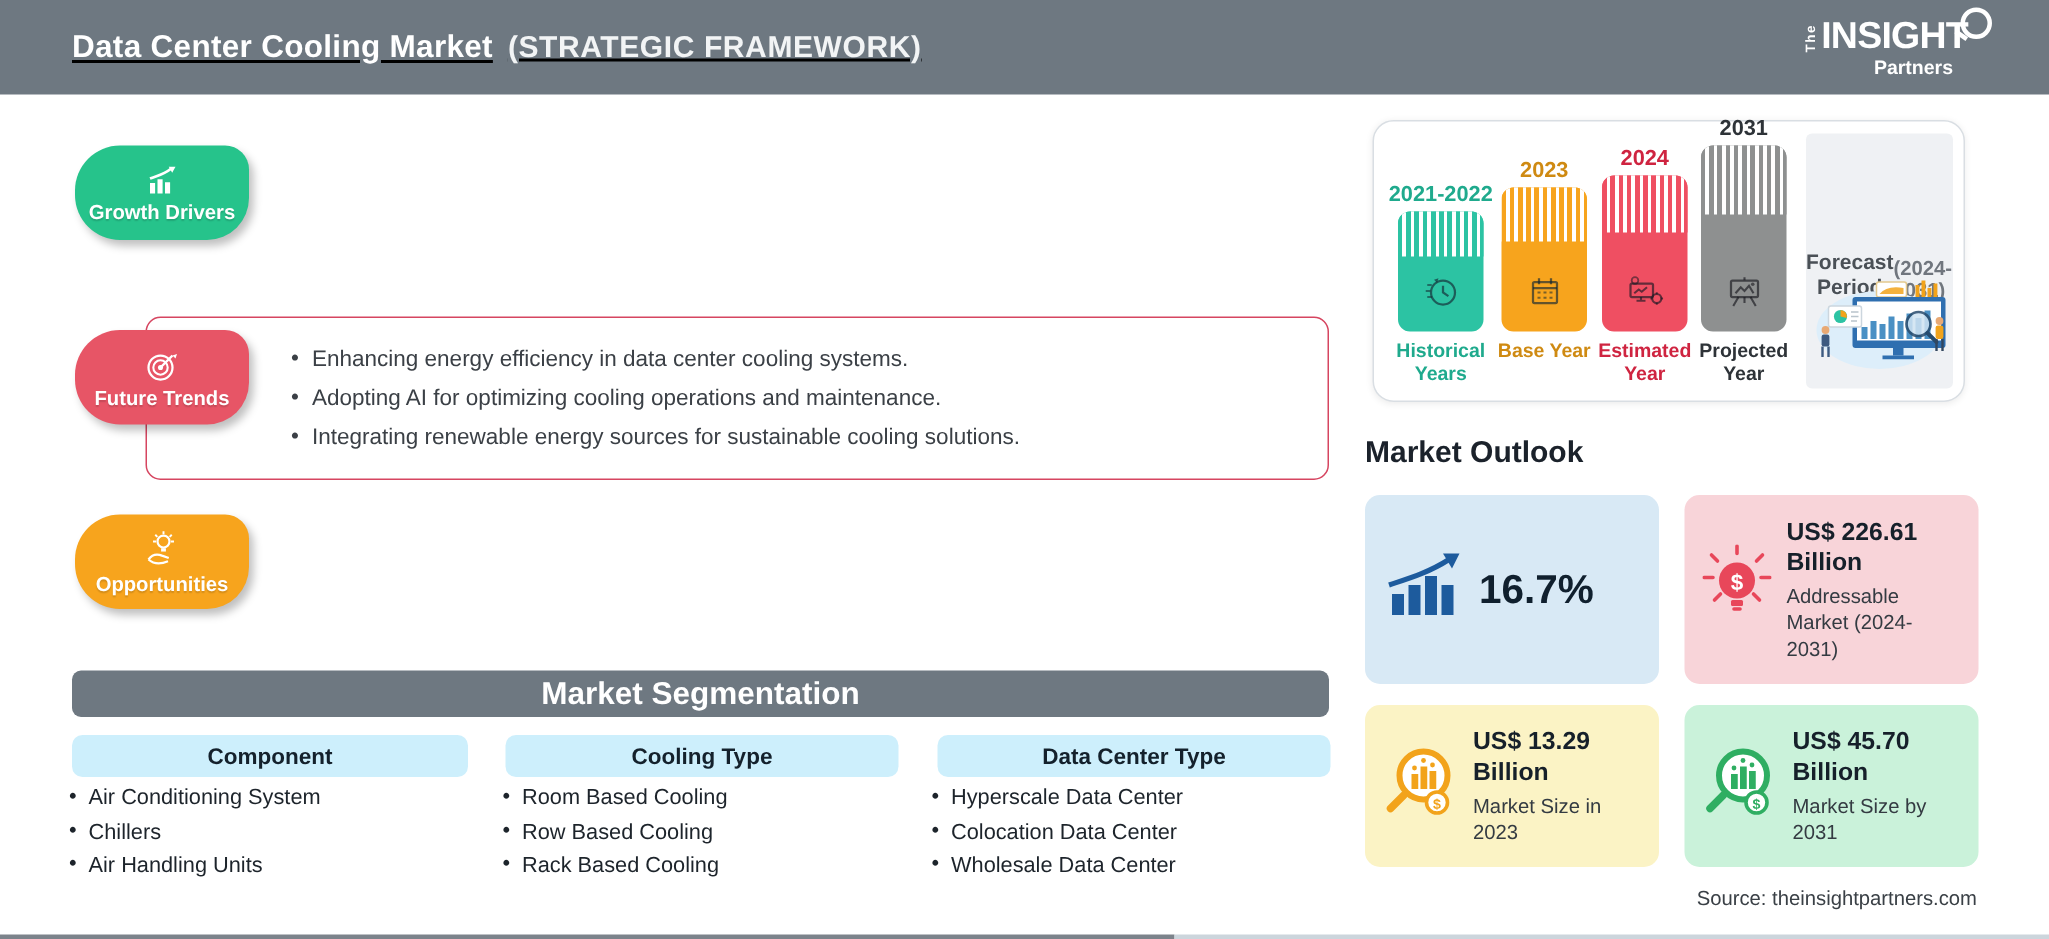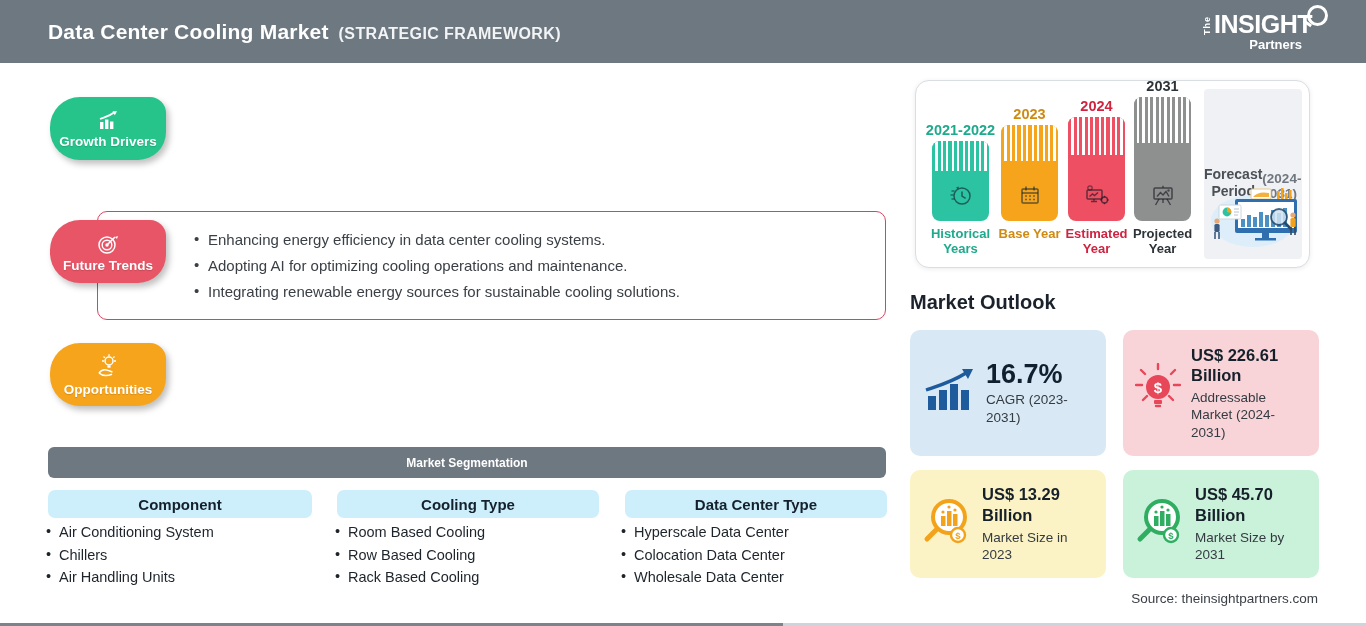--- a/index.html
+++ b/index.html
@@ -2,23 +2,23 @@
 <html><head>
 <meta charset="utf-8">
 <style>
   html,body{margin:0;padding:0;background:#fff;}
   #app{position:relative;width:1366px;height:626px;background:#ffffff;
        font-family:"Liberation Sans",sans-serif;overflow:hidden;}
 
   
   .header{position:absolute;left:0;top:0;width:1366px;height:63px;background:#6e7881;
           display:flex;align-items:center;justify-content:space-between;padding:0 48px;box-sizing:border-box;}
-  .header-titles{display:flex;align-items:baseline;gap:10px;}
+  .header-titles{display:flex;align-items:baseline;gap:10px;text-decoration:underline;}
   .header-title{color:#fff;font-size:21px;font-weight:bold;letter-spacing:.2px;}
-  .header-subtitle{color:#f2f4f5;font-size:16px;font-weight:600;letter-spacing:.4px;}
+  .header-subtitle{color:#f2f4f5;font-size:20px;font-weight:600;letter-spacing:.4px;}
   .logo{position:relative;display:flex;align-items:flex-start;color:#fff;margin-right:6px;}
   .logo-the{writing-mode:vertical-rl;transform:rotate(180deg);font-size:9px;font-weight:bold;
             letter-spacing:1px;margin-right:2px;margin-top:4px;}
   .logo-main{display:flex;flex-direction:column;align-items:flex-end;line-height:1;}
   .logo-insight{font-size:25px;font-weight:bold;letter-spacing:-.5px;}
   .logo-partners{font-size:13px;font-weight:bold;margin-top:1px;margin-right:10px;}
   .logo-ring{position:absolute;top:-7px;right:-16px;width:15px;height:15px;border:3px solid #fff;border-radius:50%;}
   .logo-ring::after{content:"";position:absolute;left:-7px;bottom:-2px;width:9px;height:3px;background:#fff;transform:rotate(35deg);}
 
   
@@ -36,21 +36,21 @@
          box-shadow:3px 4px 6px rgba(0,0,0,.25);z-index:2;}
   .badge-label{color:#fff;font-size:13.5px;font-weight:bold;text-shadow:0 1px 1px rgba(0,0,0,.15);}
   .badge-growth{top:97px;background:#26c38b;}
   .badge-trends{top:220px;background:#e75566;}
   .badge-opps{top:343px;background:#f7a41d;}
   .badge svg{display:block;}
 
   
   .seg-bar{position:absolute;left:48px;top:447px;width:838px;height:31px;background:#6e7881;border-radius:6px;
            display:flex;align-items:center;justify-content:center;}
-  .seg-bar-title{color:#fff;font-size:12px;font-weight:bold;}
+  .seg-bar-title{color:#fff;font-size:21px;font-weight:bold;}
   .seg-pill{position:absolute;top:490px;height:28px;background:#cdeffc;border-radius:7px;
             display:flex;align-items:center;justify-content:center;}
   .seg-pill-label{color:#14212c;font-size:15px;font-weight:bold;}
   .pill-component{left:48px;width:264px;}
   .pill-cooling{left:337px;width:262px;}
   .pill-dct{left:625px;width:262px;}
   .seg-list{position:absolute;top:524px;margin:0;padding:0;list-style:none;}
   .seg-list li{position:relative;font-size:14.5px;color:#1d242b;margin:0 0 6.5px 0;padding-left:13px;}
   .seg-list li::before{content:"•";position:absolute;left:0;top:-1px;color:#1d242b;}
   .list-component{left:46px;}
@@ -308,21 +308,20 @@
         <rect x="6" y="30" width="8" height="14" fill="#1d5b9d"></rect>
         <rect x="17" y="24" width="8" height="20" fill="#1d5b9d"></rect>
         <rect x="28" y="18" width="8" height="26" fill="#1d5b9d"></rect>
         <rect x="39" y="24" width="8" height="20" fill="#1d5b9d"></rect>
         <path d="M4 24 C16 20 30 16 44 7" stroke="#1d5b9d" stroke-width="3.4" fill="none"></path>
         <path d="M40 3 L51 3 L46 13 Z" fill="#1d5b9d"></path>
       </svg>
     </span>
     <div class="card-text">
       <div class="card-value-big">16.7%</div>
-      <div class="card-desc">CAGR (2023-2031)</div>
     </div>
   </div>
 
   <div class="card card-2">
     <span>
       <svg width="46" height="56" viewBox="0 0 46 56">
         <path d="M23 6 v-5 M10 11 l-4 -4 M36 11 l4 -4 M7 22 h-6 M39 22 h6 M12 33 l-4 4 M34 33 l4 4" stroke="#e8475a" stroke-width="2.4" stroke-linecap="round"></path>
         <circle cx="23" cy="24" r="12" fill="#e8475a"></circle>
         <rect x="19" y="37" width="8" height="4" rx="1" fill="#e8475a"></rect>
         <path d="M21 43 h4" stroke="#e8475a" stroke-width="2.4" stroke-linecap="round"></path>

